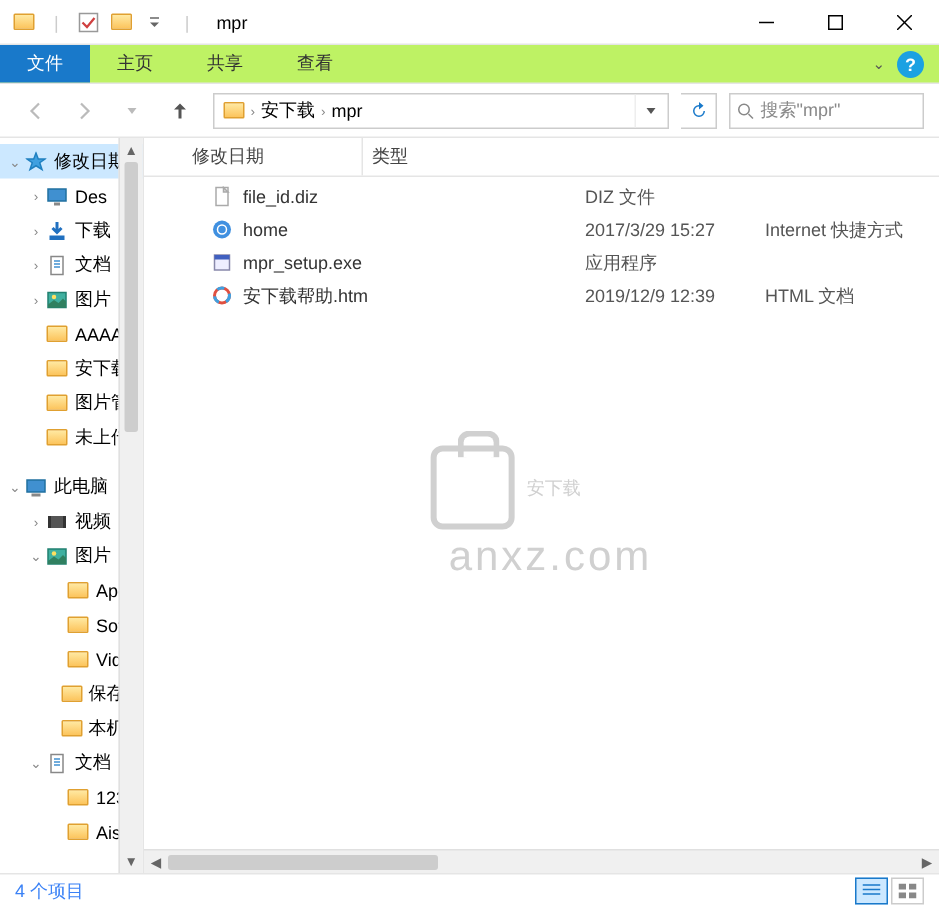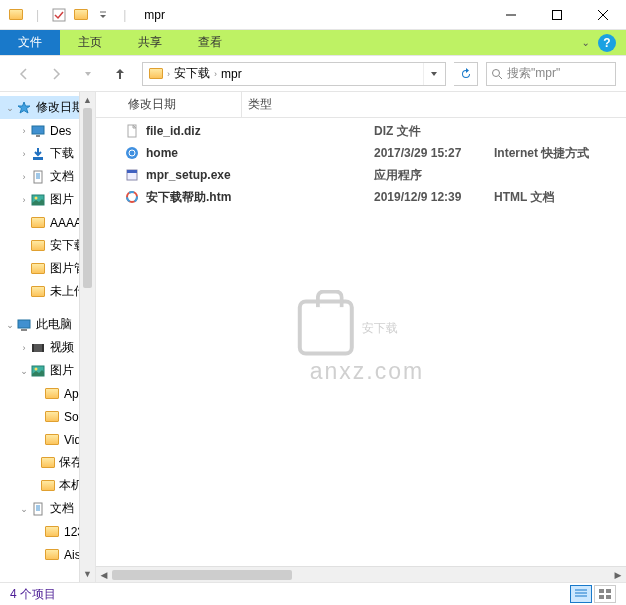--- a/index.html
+++ b/index.html
@@ -42,38 +42,38 @@
 .tree-icon { width: 16px; height: 16px; margin-right: 4px; display: inline-flex; align-items: center; justify-content: center; }
 .folder-ic { width: 14px; height: 11px; background: linear-gradient(#ffe9a2, #fcc45c); border: 1px solid #e0a030; border-radius: 1px; }
 .sidebar-scroll { position: absolute; right: 0; top: 0; bottom: 0; width: 16px; background: #f0f0f0; border-left: 1px solid #e0e0e0; display: flex; flex-direction: column; }
 .sidebar-scroll-btn { height: 16px; display: flex; align-items: center; justify-content: center; color: #666; font-size: 9px; }
 .sidebar-scroll-thumb { background: #cdcdcd; margin: 0 3px; height: 180px; border-radius: 2px; }
 
 .file-area { flex: 1; position: relative; display: flex; flex-direction: column; }
 .file-header { display: flex; height: 26px; border-bottom: 1px solid #e5e5e5; padding-left: 26px; }
 .file-col { display: flex; align-items: center; color: #444; padding-left: 6px; border-right: 1px solid #e5e5e5; }
 .file-list { flex: 1; padding-top: 2px; position: relative; }
-.file-row { display: flex; height: 22px; align-items: center; padding-left: 22px; font-weight: bold; }
+.file-row { display: flex; height: 22px; align-items: center; padding-left: 38px; }
 .file-cell { padding-left: 6px; white-space: nowrap; overflow: hidden; color: #333; }
 .file-cell.date { color: #555; }
 .file-cell.type { color: #555; }
 .file-icon { width: 16px; height: 16px; margin-right: 6px; display: inline-flex; align-items: center; justify-content: center; }
 
 .watermark { position: absolute; top: 50%; left: 50%; transform: translate(-50%, -50%); text-align: center; color: #d0d0d0; pointer-events: none; }
 .watermark-cn { font-size: 48px; font-weight: 300; display: flex; align-items: center; gap: 8px; }
 .watermark-bag { width: 56px; height: 56px; border: 4px solid #d0d0d0; border-radius: 8px; position: relative; }
 .watermark-bag::before { content: ''; position: absolute; top: -14px; left: 14px; width: 20px; height: 14px; border: 4px solid #d0d0d0; border-bottom: none; border-radius: 8px 8px 0 0; }
-.watermark-url { font-size: 23px; letter-spacing: 2px; margin-top: 2px; margin-left: 12px; }
+.watermark-url { font-size: 28px; letter-spacing: 2px; margin-top: 2px; margin-left: 12px; }
 
 .file-scroll-h { height: 16px; background: #f0f0f0; border-top: 1px solid #e0e0e0; display: flex; align-items: center; }
 .file-scroll-h-btn { width: 16px; height: 16px; display: flex; align-items: center; justify-content: center; color: #666; font-size: 9px; }
 .file-scroll-h-thumb { background: #cdcdcd; height: 10px; flex: 0 0 180px; margin: 0 0; border-radius: 2px; }
 .file-scroll-h-track { flex: 1; }
 
-.statusbar { height: 23px; border-top: 1px solid #e5e5e5; display: flex; align-items: center; padding: 0 10px; color: #4c1d95; }
+.statusbar { height: 23px; border-top: 1px solid #e5e5e5; display: flex; align-items: center; padding: 0 10px; color: #3b82f6; }
 .statusbar-views { margin-left: auto; display: flex; gap: 2px; }
 .sb-view { width: 22px; height: 18px; border: 1px solid #ccc; display: flex; align-items: center; justify-content: center; }
 .sb-view.active { background: #cce8ff; border-color: #1979ca; }
 
 svg { display: block; }
 </style>
 </head>
 <body>
 
 <div class="titlebar">

